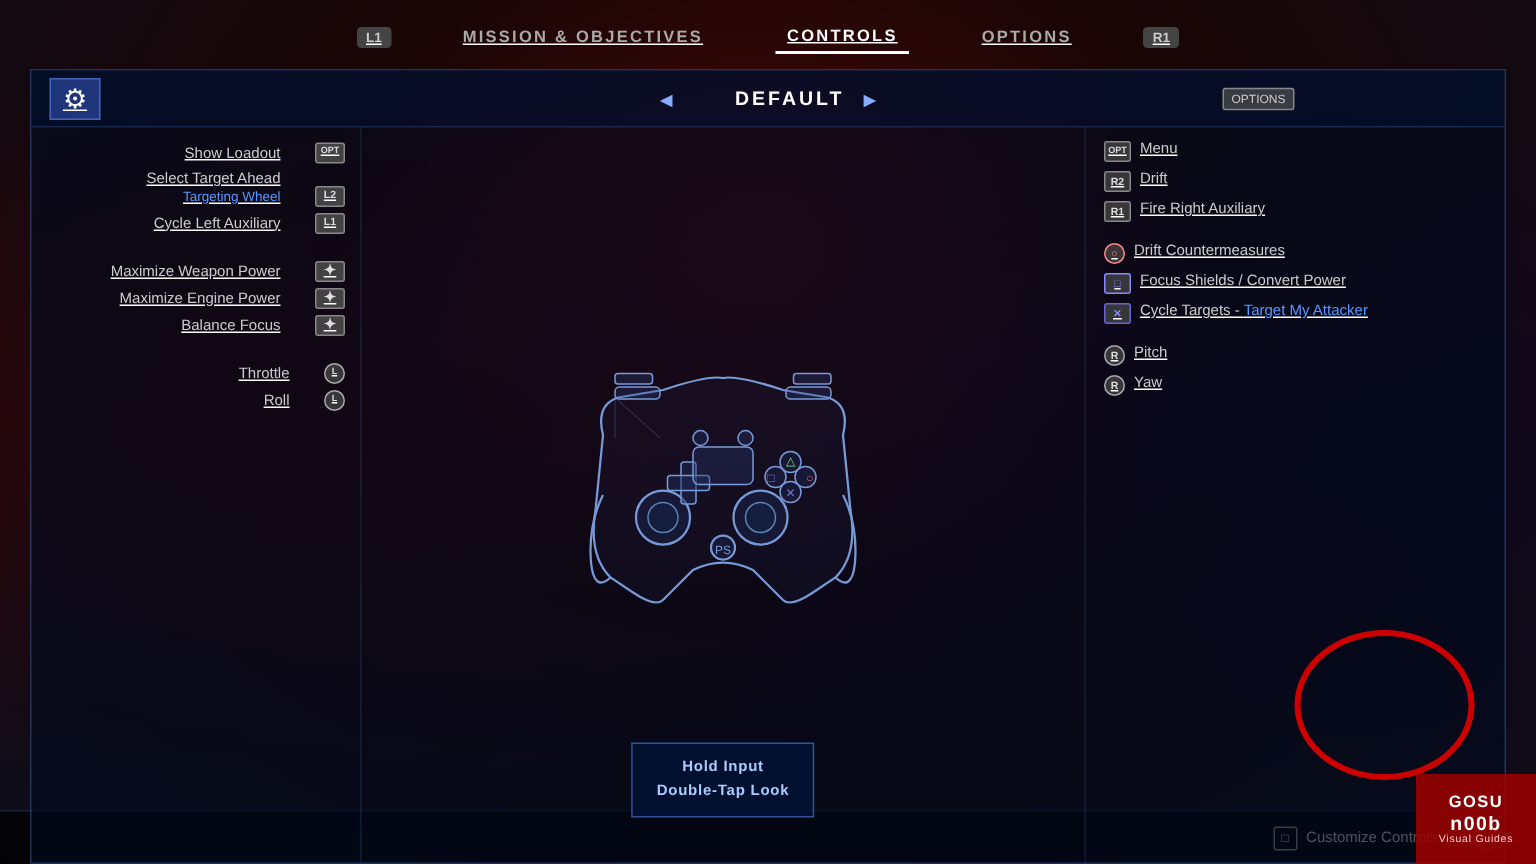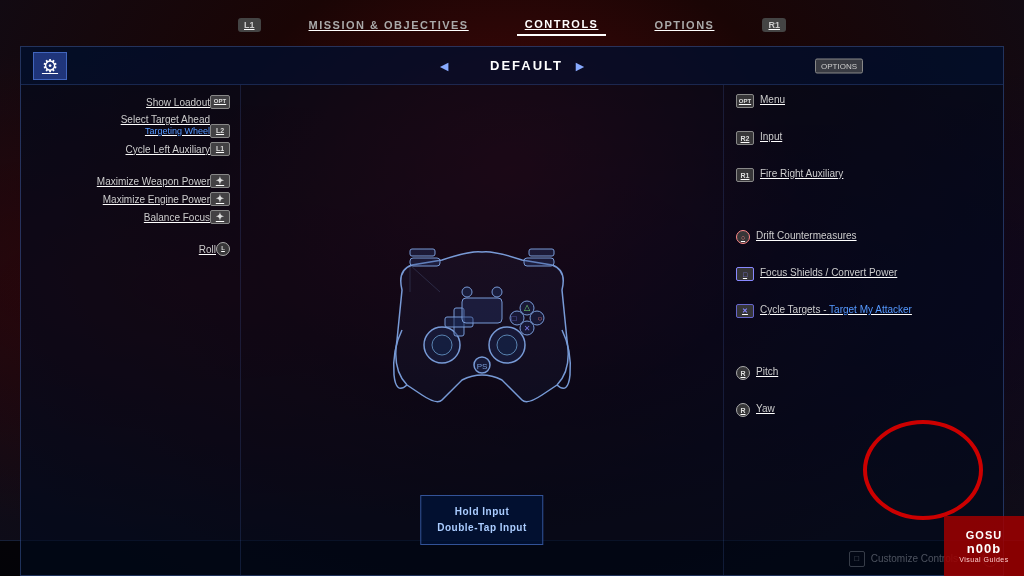--- a/index.html
+++ b/index.html
@@ -147,21 +147,21 @@
       padding: 10px 10px 10px 20px;
       display: flex;
       flex-direction: column;
       gap: 4px;
       border-right: 1px solid rgba(100,150,255,0.15);
     }
     .control-item {
       display: flex;
       align-items: flex-end;
       justify-content: flex-end;
-      gap: 0;
+      gap: 23px;
       line-height: 1.3;
     }
     .control-label {
       text-align: right;
       font-size: 10px;
       color: #ccc;
     }
     .control-label .sub-label {
       color: #5599ff;
       display: block;
@@ -223,21 +223,21 @@
       line-height: 1.6;
       letter-spacing: 0.5px;
     }
 
     
     .right-panel {
       width: 280px;
       padding: 8px 10px 8px 12px;
       display: flex;
       flex-direction: column;
-      gap: 17px;
+      gap: 0;
       border-left: 1px solid rgba(100,150,255,0.15);
     }
     .right-item {
       display: flex;
       align-items: flex-start;
       gap: 6px;
       min-height: 20px;
     }
     .right-btn {
       width: 18px;
@@ -416,20 +416,24 @@
           <div class="btn-icon" style="font-size:10px;">✦</div>
         </div>
 
         <div class="control-item">
           <span class="control-label">Balance Focus</span>
           <div class="btn-icon" style="font-size:10px;">✦</div>
         </div>
 
         <div class="spacer"></div>
 
+        <div class="control-item">
+          <span class="control-label">Throttle</span>
+          <div class="btn-icon circle" style="font-size:6px;">L</div>
+        </div>
 
         <div class="control-item">
           <span class="control-label">Roll</span>
           <div class="btn-icon circle" style="font-size:6px;">L</div>
         </div>
 
       </div>
 
       <div class="controller-area">
         <svg class="controller-svg" viewBox="0 0 280 200" fill="none" xmlns="http://www.w3.org/2000/svg">
@@ -475,34 +479,34 @@
 
           <circle cx="140" cy="135" r="8" stroke="#8ab4f8" stroke-width="1.5" fill="rgba(30,50,100,0.4)"></circle>
           <text x="140" y="139" text-anchor="middle" font-size="8" fill="#8ab4f8">PS</text>
 
           <line x1="68" y1="35" x2="98" y2="62" stroke="#8ab4f8" stroke-width="0.5" opacity="0.4"></line>
           <line x1="68" y1="62" x2="68" y2="35" stroke="#8ab4f8" stroke-width="0.5" opacity="0.4"></line>
         </svg>
 
         <div class="hold-input-box">
           <div>Hold Input</div>
-          <div>Double-Tap Input</div>
+          <div>Double-Tap Look</div>
         </div>
       </div>
 
       <div class="right-panel">
 
         <div class="right-item">
           <div class="right-btn" style="font-size:6px;">OPT</div>
           <span class="right-label">Menu</span>
         </div>
 
         <div class="right-item">
           <div class="right-btn">R2</div>
-          <span class="right-label">Input</span>
+          <span class="right-label">Drift</span>
         </div>
 
         <div class="right-item">
           <div class="right-btn">R1</div>
           <span class="right-label">Fire Right Auxiliary</span>
         </div>
 
         <div class="right-spacer"></div>
 
 

